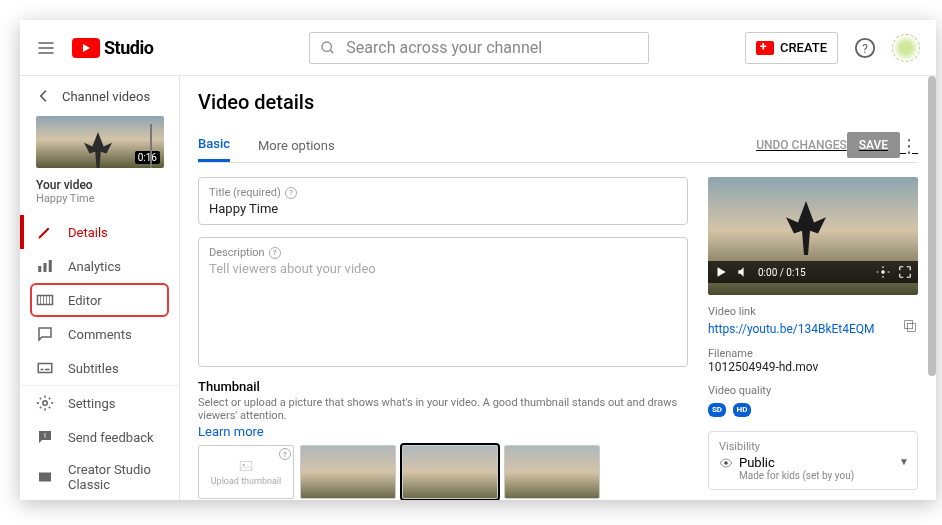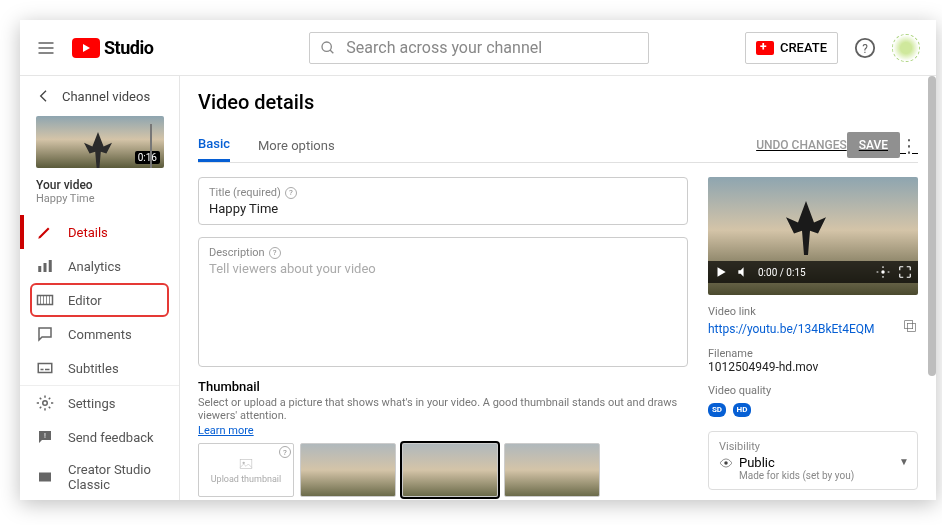--- a/index.html
+++ b/index.html
@@ -58,21 +58,21 @@
 
 .field { border: 1px solid #ccc; border-radius: 4px; padding: 8px 10px; margin-bottom: 12px; }
 .field-label { font-size: 11px; color: #888; display: flex; align-items: center; gap: 4px; }
 .field-val { font-size: 13px; color: #222; margin-top: 2px; }
 .field-ph { font-size: 13px; color: #aaa; margin-top: 2px; }
 .desc-field { height: 130px; }
 .qmark { width: 12px; height: 12px; border: 1px solid #aaa; border-radius: 50%; font-size: 8px; display: inline-flex; align-items: center; justify-content: center; color: #888; }
 
 .section-title { font-size: 13px; font-weight: 500; }
 .section-sub { font-size: 11px; color: #777; margin: 2px 0; }
-.link { color: #065fd4; font-size: 11px; cursor: pointer; text-decoration: underline; }
+.link { color: #065fd4; font-size: 13px; cursor: pointer; }
 .thumbrow { display: flex; gap: 6px; margin-top: 6px; }
 .thumbopt { width: 96px; height: 54px; border: 1px solid #ccc; border-radius: 2px; position: relative; background: linear-gradient(#b0b8bc 0%, #d4c4a8 50%, #6b6b4a 100%); }
 .thumbopt.upload { background: #fff; display: flex; flex-direction: column; align-items: center; justify-content: center; color: #aaa; font-size: 9px; gap: 3px; }
 .thumbopt.selected { outline: 2px solid #000; }
 .thumbopt .q { position: absolute; top: 2px; right: 2px; }
 
 .preview { width: 210px; height: 118px; background: linear-gradient(#8ea5b0 0%, #d4c4a8 45%, #4a4a2e 100%); position: relative; border-radius: 2px; }
 .preview::before { content: ""; position: absolute; left: 78px; top: 24px; width: 40px; height: 54px; background: #1a1a1a; clip-path: polygon(50% 0, 30% 40%, 0 30%, 20% 60%, 40% 55%, 45% 100%, 55% 100%, 60% 55%, 80% 60%, 100% 30%, 70% 40%); }
 .pbar { position: absolute; bottom: 12px; left: 0; right: 0; height: 22px; background: rgba(0,0,0,0.7); display: flex; align-items: center; gap: 8px; padding: 0 6px; color: #fff; font-size: 10px; }
 .pbar .picon { width: 14px; height: 14px; }

